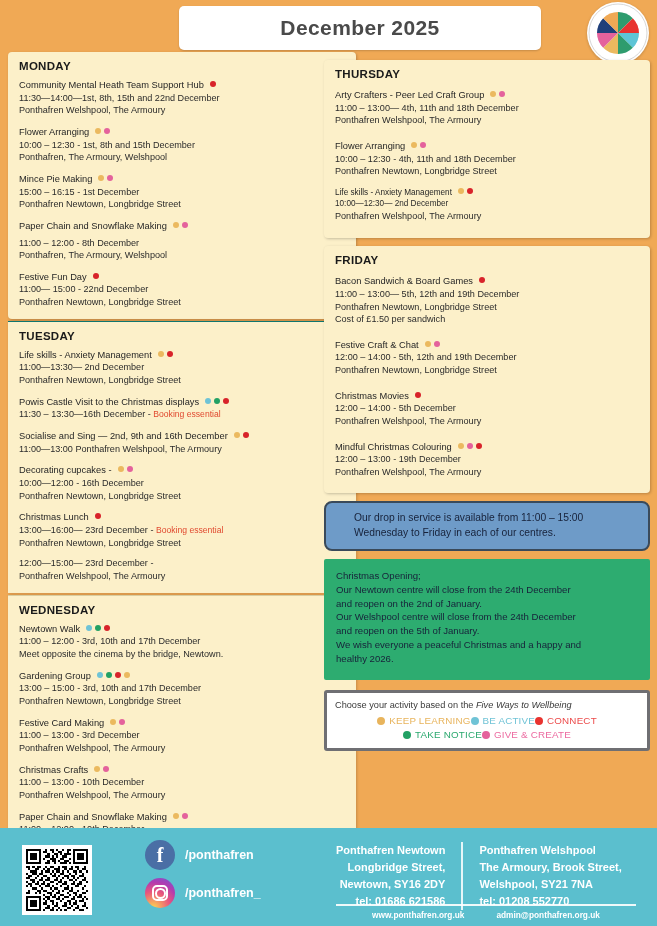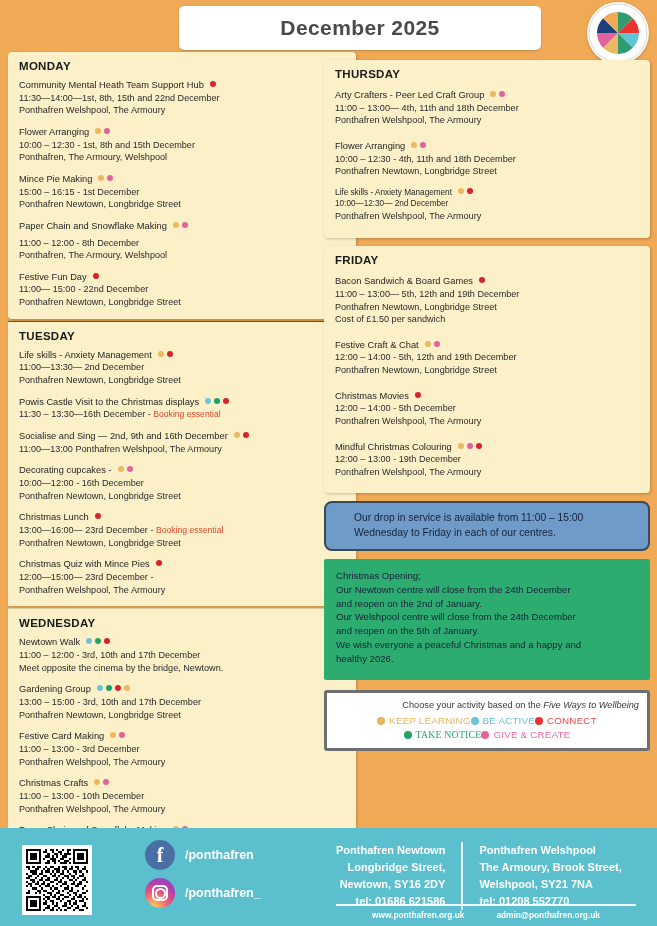--- a/index.html
+++ b/index.html
@@ -133,21 +133,21 @@
     font-size: 9.6px;
     color: #17223a;
     line-height: 1.45;
   }
   .legend-box {
     background: #ffffff;
     border: 3px solid #6f6f73;
     border-radius: 3px;
     margin-top: 10px;
     padding: 7px 8px 8px 8px;
-    text-align: right;
+    text-align: left;
   }
   .legend-title {
     font-size: 9.2px;
     color: #3a3a3a;
     margin-bottom: 5px;
   }
   .legend-title i { font-style: italic; }
   .legend-row {
     display: flex;
     justify-content: center;
@@ -155,21 +155,21 @@
     gap: 0;
     margin-top: 3px;
     flex-wrap: nowrap;
   }
   .legend-item { display: flex; align-items: center; gap: 4px; }
   .legend-dot { width: 8px; height: 8px; border-radius: 50%; display:inline-block; }
   .legend-label { font-size: 9.8px; letter-spacing: .2px; }
   .lg-keep   { color: #e8b45c; } .bg-keep   { background:#e8b45c; }
   .lg-active { color: #6fc3d6; } .bg-active { background:#6fc3d6; }
   .lg-connect{ color: #ec4a4a; } .bg-connect{ background:#e8332f; }
-  .lg-notice { color: #2aa86e; font-family: Liberation Serif, serif; } .bg-notice { background:#22a164; }
+  .lg-notice { color: #2aa86e; } .bg-notice { background:#22a164; }
   .lg-give   { color: #ec6aa0; } .bg-give   { background:#e4629c; }
 
   
   .footer {
     position: absolute;
     left: 0; right: 0; bottom: 0;
     height: 98px;
     background: #5bbfce;
   }
   .qr {
@@ -305,21 +305,20 @@
         <div class="evt-name"><span>Decorating cupcakes  -</span><span class="dots"><span class="dot keep"></span><span class="dot give"></span></span></div>
         <div class="evt-line">10:00—12:00  -  16th December</div>
         <div class="evt-line">Ponthafren Newtown, Longbridge Street</div>
       </div>
       <div class="evt">
         <div class="evt-name"><span>Christmas Lunch</span><span class="dots"><span class="dot connect"></span></span></div>
         <div class="evt-line"><span>13:00—16:00— 23rd December -  </span><span class="note">Booking essential</span></div>
         <div class="evt-line">Ponthafren Newtown, Longbridge Street</div>
       </div>
       <div class="evt">
-        <div class="evt-name"><span>Christmas Quiz with Mince Pies</span><span class="dots"><span class="dot connect"></span></span></div>
         <div class="evt-line">12:00—15:00— 23rd December -</div>
         <div class="evt-line">Ponthafren Welshpool, The Armoury</div>
       </div>
     </div>
   </div>
 
   <div class="card daycard joined" style="margin-top:2px;border-top:1px solid #d8cda0;border-radius:0 0 4px 4px">
     <div class="day-title">WEDNESDAY</div>
     <div>
       <div class="evt">

